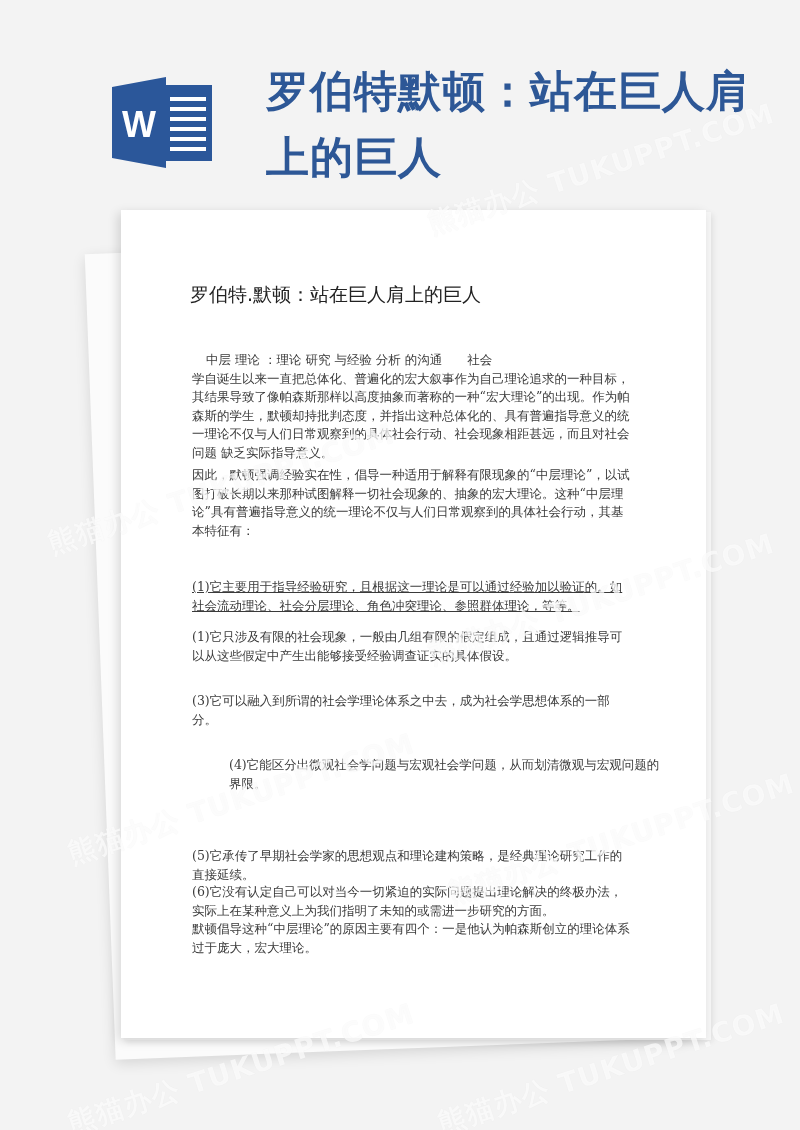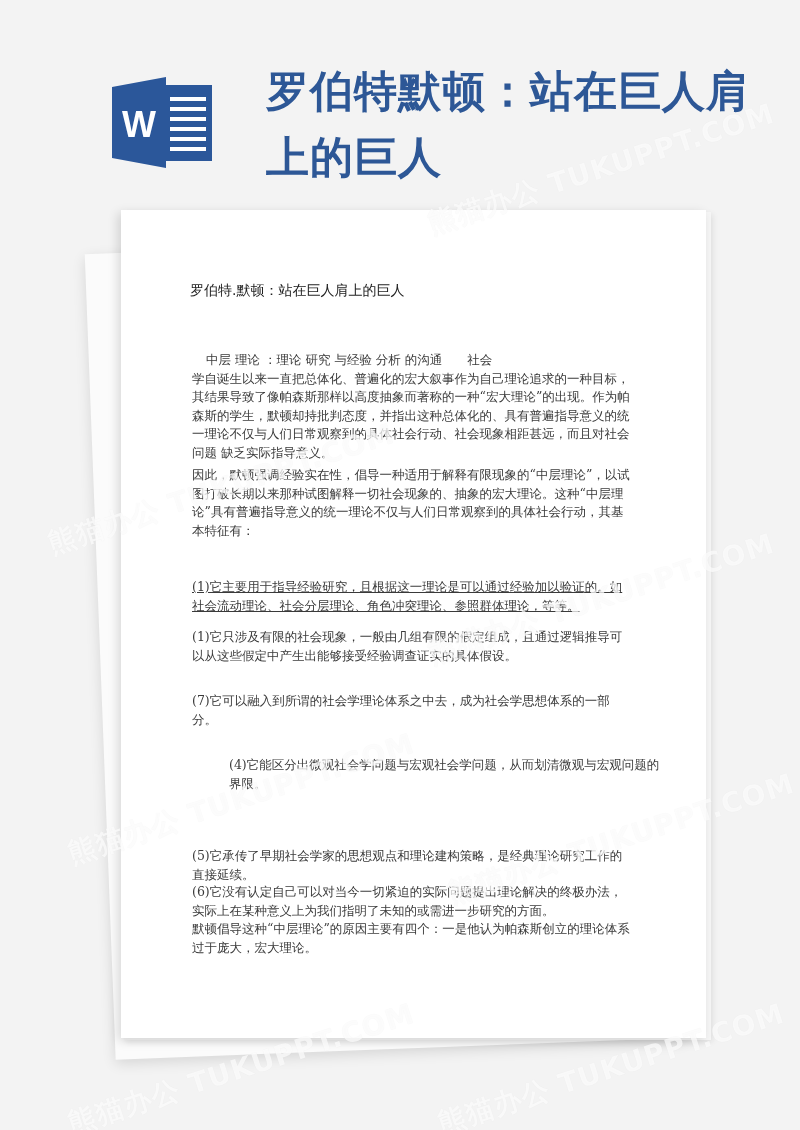--- a/index.html
+++ b/index.html
@@ -27,21 +27,21 @@
   }
   .paper-side {
     position: absolute; left: 124px; top: 212px; width: 587px; height: 828px;
     background: #f6f6f6; box-shadow: 2px 2px 6px rgba(0,0,0,0.08);
   }
   .paper {
     position: absolute; left: 121px; top: 210px; width: 585px; height: 828px;
     background: #ffffff; box-shadow: -3px 3px 10px rgba(0,0,0,0.14);
   }
   .doc-title {
-    position: absolute; left: 190px; top: 282px; font-size: 14px; color: #222;
+    position: absolute; left: 190px; top: 282px; font-size: 19px; color: #222;
     font-family: "DejaVu Sans", sans-serif;
   }
   .body-text {
     position: absolute; left: 192px; width: 440px; font-size: 12.5px; line-height: 18.5px;
     color: #3a3a3a; font-family: "DejaVu Serif", "Liberation Serif", serif;
   }
   .body-text p { margin: 0; }
   .indent { padding-left: 12px; }
 </style>
 </head>
@@ -72,21 +72,21 @@
 <div class="doc-title">罗伯特.默顿：站在巨人肩上的巨人</div>
 
 <div class="body-text" style="top:330px;margin-top:21px;">
   <p class="indent" style="padding-left:14px;">中层 理论 ：理论 研究 与经验 分析 的沟通　　社会</p>
   <p>学自诞生以来一直把总体化、普遍化的宏大叙事作为自己理论追求的一种目标，其结果导致了像帕森斯那样以高度抽象而著称的一种“宏大理论”的出现。作为帕森斯的学生，默顿却持批判态度，并指出这种总体化的、具有普遍指导意义的统一理论不仅与人们日常观察到的具体社会行动、社会现象相距甚远，而且对社会 问题 缺乏实际指导意义。</p>
 </div>
 
 <div class="body-text" style="top:466px;">因此，默顿强调经验实在性，倡导一种适用于解释有限现象的“中层理论”，以试图打破长期以来那种试图解释一切社会现象的、抽象的宏大理论。这种“中层理论”具有普遍指导意义的统一理论不仅与人们日常观察到的具体社会行动，其基本特征有：</div>
 <div class="body-text" style="top:578px;text-decoration:underline;">(1)它主要用于指导经验研究，且根据这一理论是可以通过经验加以验证的。如社会流动理论、社会分层理论、角色冲突理论、参照群体理论，等等。</div>
 <div class="body-text" style="top:628px;">(1)它只涉及有限的社会现象，一般由几组有限的假定组成，且通过逻辑推导可以从这些假定中产生出能够接受经验调查证实的具体假设。</div>
-<div class="body-text" style="top:692px;">(7)它可以融入到所谓的社会学理论体系之中去，成为社会学思想体系的一部分。</div>
+<div class="body-text" style="top:692px;">(3)它可以融入到所谓的社会学理论体系之中去，成为社会学思想体系的一部分。</div>
 <div class="body-text" style="top:756px;margin-left:37px;">(4)它能区分出微观社会学问题与宏观社会学问题，从而划清微观与宏观问题的界限。</div>
 <div class="body-text" style="top:847px;">(5)它承传了早期社会学家的思想观点和理论建构策略，是经典理论研究工作的直接延续。</div>
 <div class="body-text" style="top:883px;">(6)它没有认定自己可以对当今一切紧迫的实际问题提出理论解决的终极办法，实际上在某种意义上为我们指明了未知的或需进一步研究的方面。</div>
 <div class="body-text" style="top:920px;">默顿倡导这种“中层理论”的原因主要有四个：一是他认为帕森斯创立的理论体系过于庞大，宏大理论。</div>
 
 <div class="watermark" style="left:420px; top:150px;">熊猫办公 TUKUPPT.COM</div>
 <div class="watermark" style="left:40px; top:470px;">熊猫办公 TUKUPPT.COM</div>
 <div class="watermark" style="left:420px; top:580px;">熊猫办公 TUKUPPT.COM</div>
 <div class="watermark" style="left:60px; top:780px;">熊猫办公 TUKUPPT.COM</div>
 <div class="watermark" style="left:440px; top:820px;">熊猫办公 TUKUPPT.COM</div>

